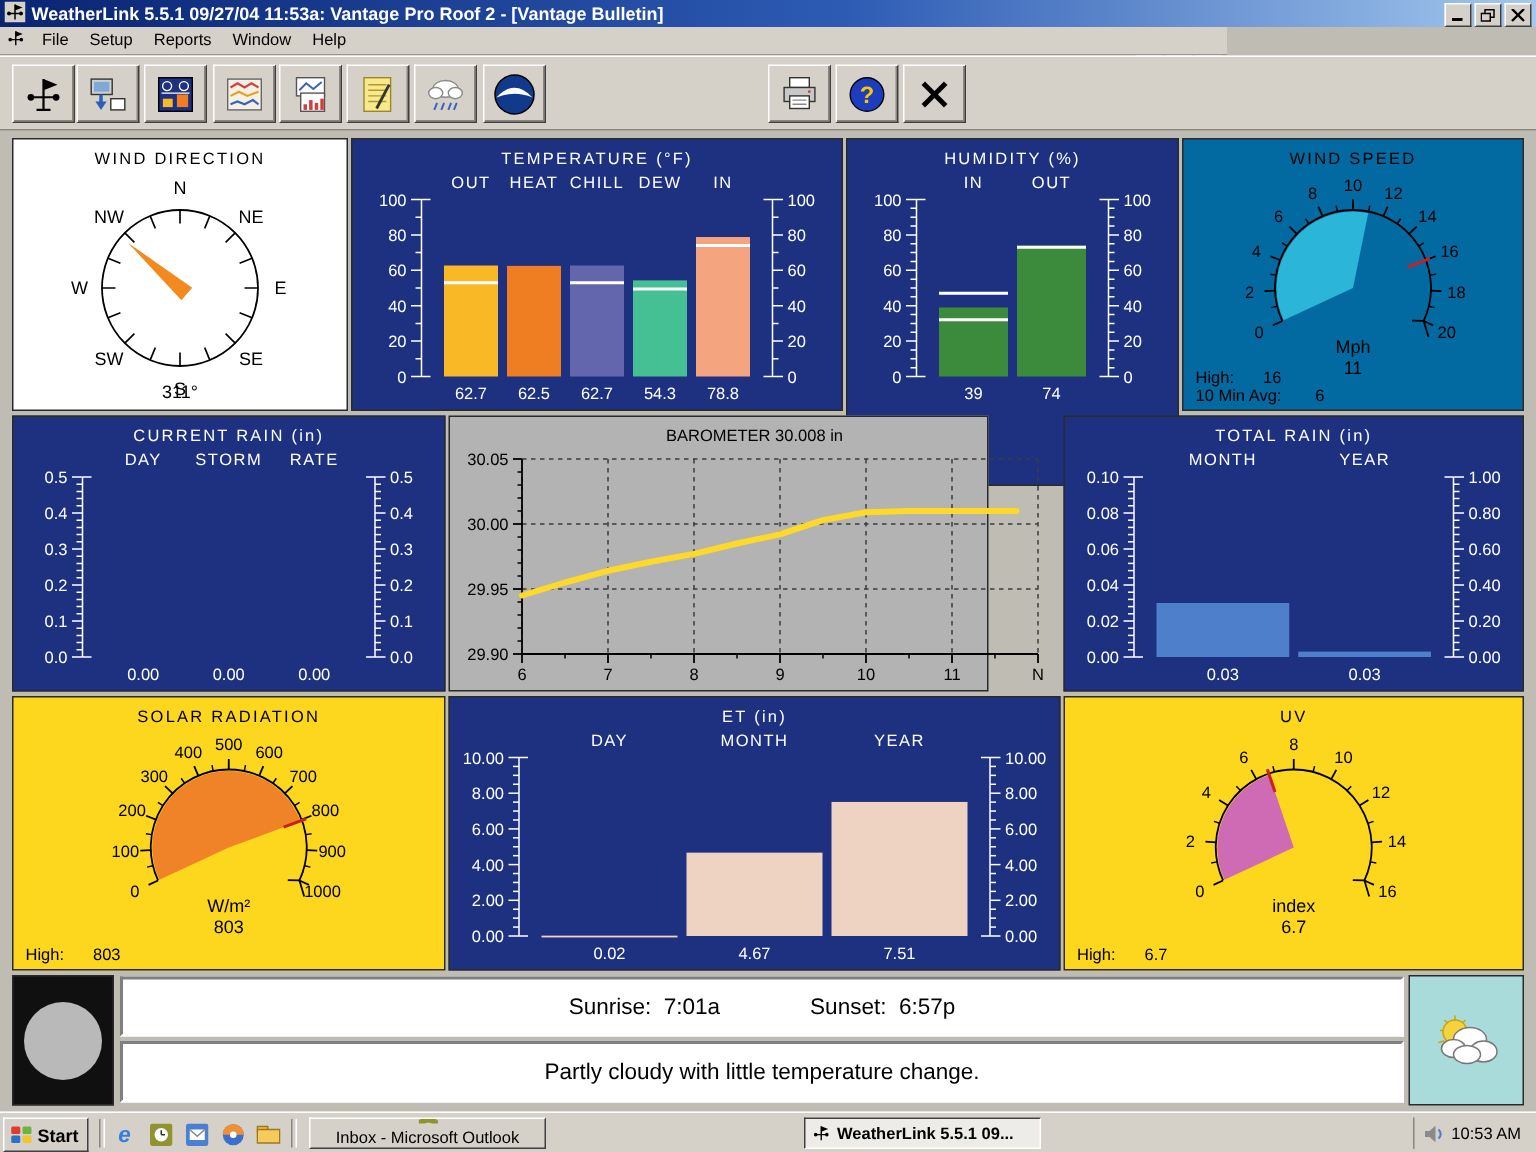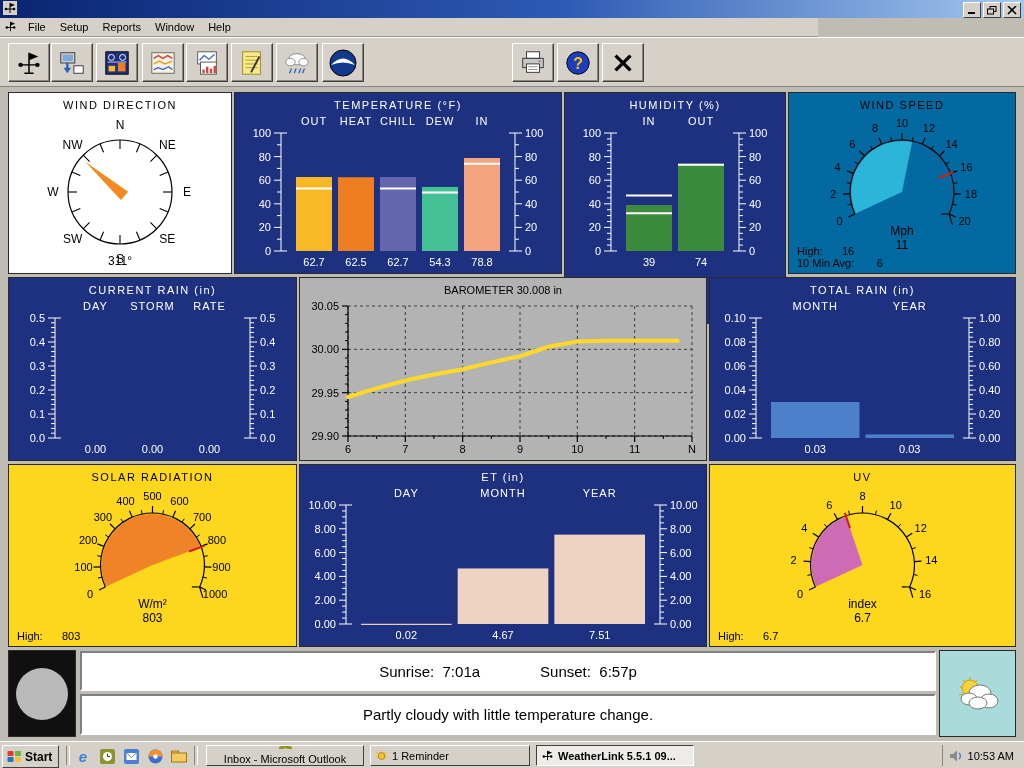--- a/index.html
+++ b/index.html
@@ -23,21 +23,21 @@
   .tbtn{position:absolute;top:5px;width:40px;height:37px;background:#d5d1c8;
     border-top:1px solid #fff;border-left:1px solid #fff;border-right:1px solid #404040;border-bottom:1px solid #404040;
     box-shadow:inset -1px -1px 0 #8a867e;display:flex;align-items:center;justify-content:center;}
   
   .panel{position:absolute;border:1px solid #2a2a2a;box-sizing:border-box;background:#1e3180;}
   #p-winddir{left:8px;top:92px;width:224px;height:182px;}
   #p-temp{left:234px;top:92px;width:328px;height:182px;}
   #p-hum{left:564px;top:92px;width:222px;height:232px;text-align:right;}
   #p-wind{left:788px;top:92px;width:228px;height:182px;}
   #p-crain{left:8px;top:277px;width:289px;height:184px;}
-  #p-baro{left:299px;top:277px;width:408px;height:184px;}
+  #p-baro{left:299px;top:277px;width:360px;height:184px;}
   #p-train{left:709px;top:277px;width:307px;height:184px;}
   #p-solar{left:8px;top:464px;width:289px;height:183px;}
   #p-et{left:299px;top:464px;width:408px;height:183px;}
   #p-uv{left:709px;top:464px;width:307px;height:183px;}
   #p-moon{left:8px;top:650px;width:68px;height:87px;background:#101010;display:flex;align-items:center;justify-content:center;}
   #p-wicon{left:939px;top:650px;width:77px;height:87px;background:#a9dbdb;display:flex;align-items:center;justify-content:center;}
   .info-bar{position:absolute;left:80px;width:856px;background:#fff;
     border-top:2px solid #808080;border-left:2px solid #808080;border-bottom:2px solid #fff;border-right:2px solid #fff;
     box-sizing:border-box;display:flex;align-items:center;justify-content:center;font-size:15px;color:#000;}
   #sunrise-bar{top:651px;height:40px;}
@@ -67,20 +67,21 @@
     <span>
       <svg width="14" height="14" viewBox="0 0 14 14">
           <rect x="0" y="0" width="14" height="14" fill="#d5d1c8"></rect>
           <line x1="7" y1="2" x2="7" y2="12" stroke="#000"></line>
           <polygon points="7,2 12,4 7,6" fill="#000"></polygon>
           <line x1="3" y1="8" x2="11" y2="8" stroke="#000"></line>
           <circle cx="3" cy="8" r="1.3" fill="#000"></circle>
           <circle cx="11" cy="8" r="1.3" fill="#000"></circle>
         </svg>
     </span>
+    <span class="ttext">WeatherLink 5.5.1  09/27/04  11:53a: Vantage Pro Roof 2 - [Vantage Bulletin]</span>
     <span class="wctrls" style="right:3px;">
       <span class="wbtn">
           <svg width="10" height="9">
             <line x1="1" y1="7" x2="8" y2="7" stroke="#000" stroke-width="2"></line>
           </svg>
         </span>
       <span class="wbtn">
           <svg width="10" height="9">
             <rect x="3" y="0.5" width="6" height="5" fill="none" stroke="#000"></rect>
             <rect x="0.5" y="3" width="6" height="5" fill="#d5d1c8" stroke="#000"></rect>
@@ -885,33 +886,20 @@
     <div class="tb-sep" style="left:194px;"></div>
     <div class="task-btn" style="left:206px;flex-direction:column;">
       <svg width="13" height="13">
           <rect x="0" y="0" width="13" height="13" rx="2" fill="#8f9430"></rect>
           <circle cx="6.5" cy="6.5" r="4" fill="#fff"></circle>
           <line x1="6.5" y1="6.5" x2="6.5" y2="3.8" stroke="#333"></line>
           <line x1="6.5" y1="6.5" x2="8.8" y2="6.5" stroke="#333"></line>
         </svg>
       <span>Inbox - Microsoft Outlook</span>
     </div>
-    <div class="task-btn" style="left:370px;width:160px;">
-      <svg width="13" height="13" viewBox="0 0 13 13">
-          <circle cx="6.5" cy="7" r="3.4" fill="#f4c430" stroke="#b8860b"></circle>
-          <g stroke="#f4c430" stroke-width="1.4">
-            <line x1="6.5" y1="0.5" x2="6.5" y2="2.6"></line>
-            <line x1="1" y1="3" x2="2.8" y2="4.4"></line>
-            <line x1="12" y1="3" x2="10.2" y2="4.4"></line>
-            <line x1="0.6" y1="8" x2="2.6" y2="8"></line>
-            <line x1="12.4" y1="8" x2="10.4" y2="8"></line>
-          </g>
-        </svg>
-      <span>1 Reminder</span>
-    </div>
     <div class="task-btn active" style="left:536px;">
       <svg width="13" height="13" viewBox="0 0 14 14">
           <line x1="7" y1="2" x2="7" y2="12" stroke="#000"></line>
           <polygon points="7,2 12,4 7,6" fill="#000"></polygon>
           <line x1="3" y1="8" x2="11" y2="8" stroke="#000"></line>
           <circle cx="3" cy="8" r="1.3" fill="#000"></circle>
           <circle cx="11" cy="8" r="1.3" fill="#000"></circle>
         </svg>
       <span>WeatherLink 5.5.1  09...</span>
     </div>

